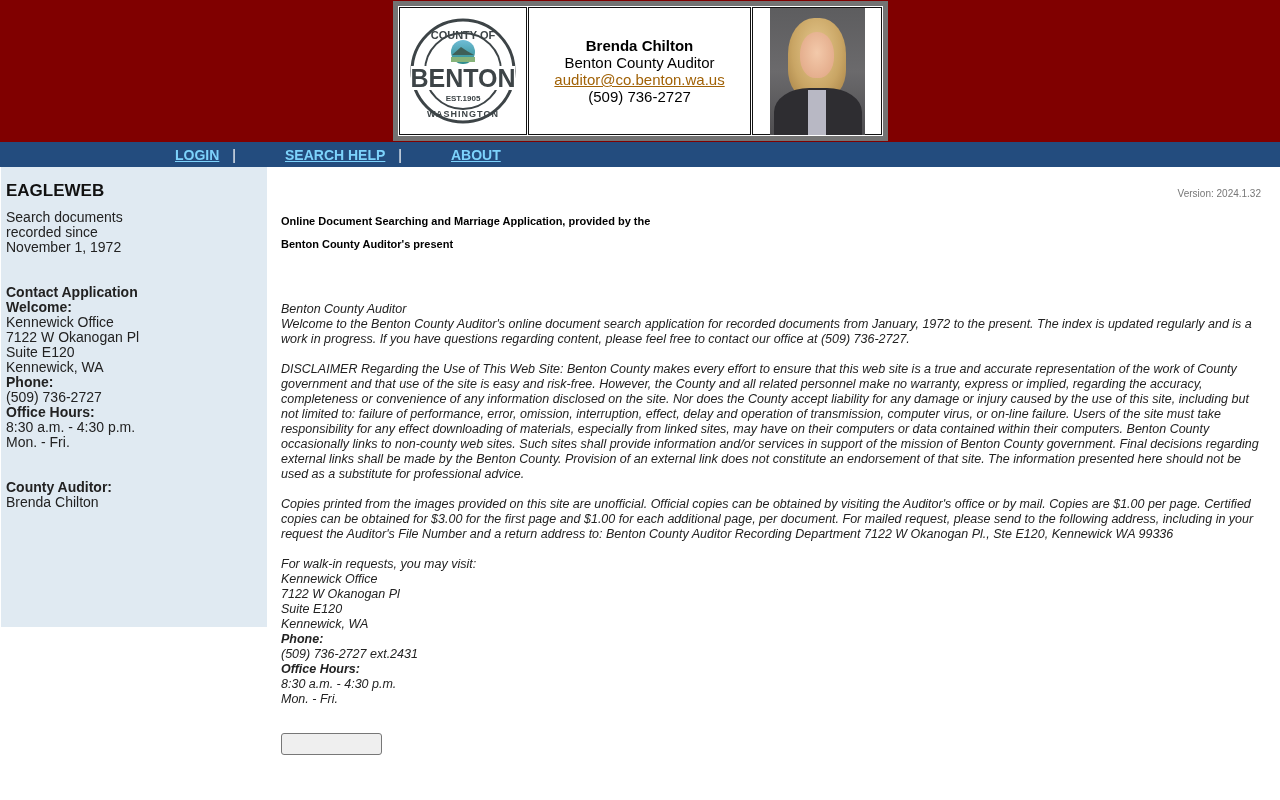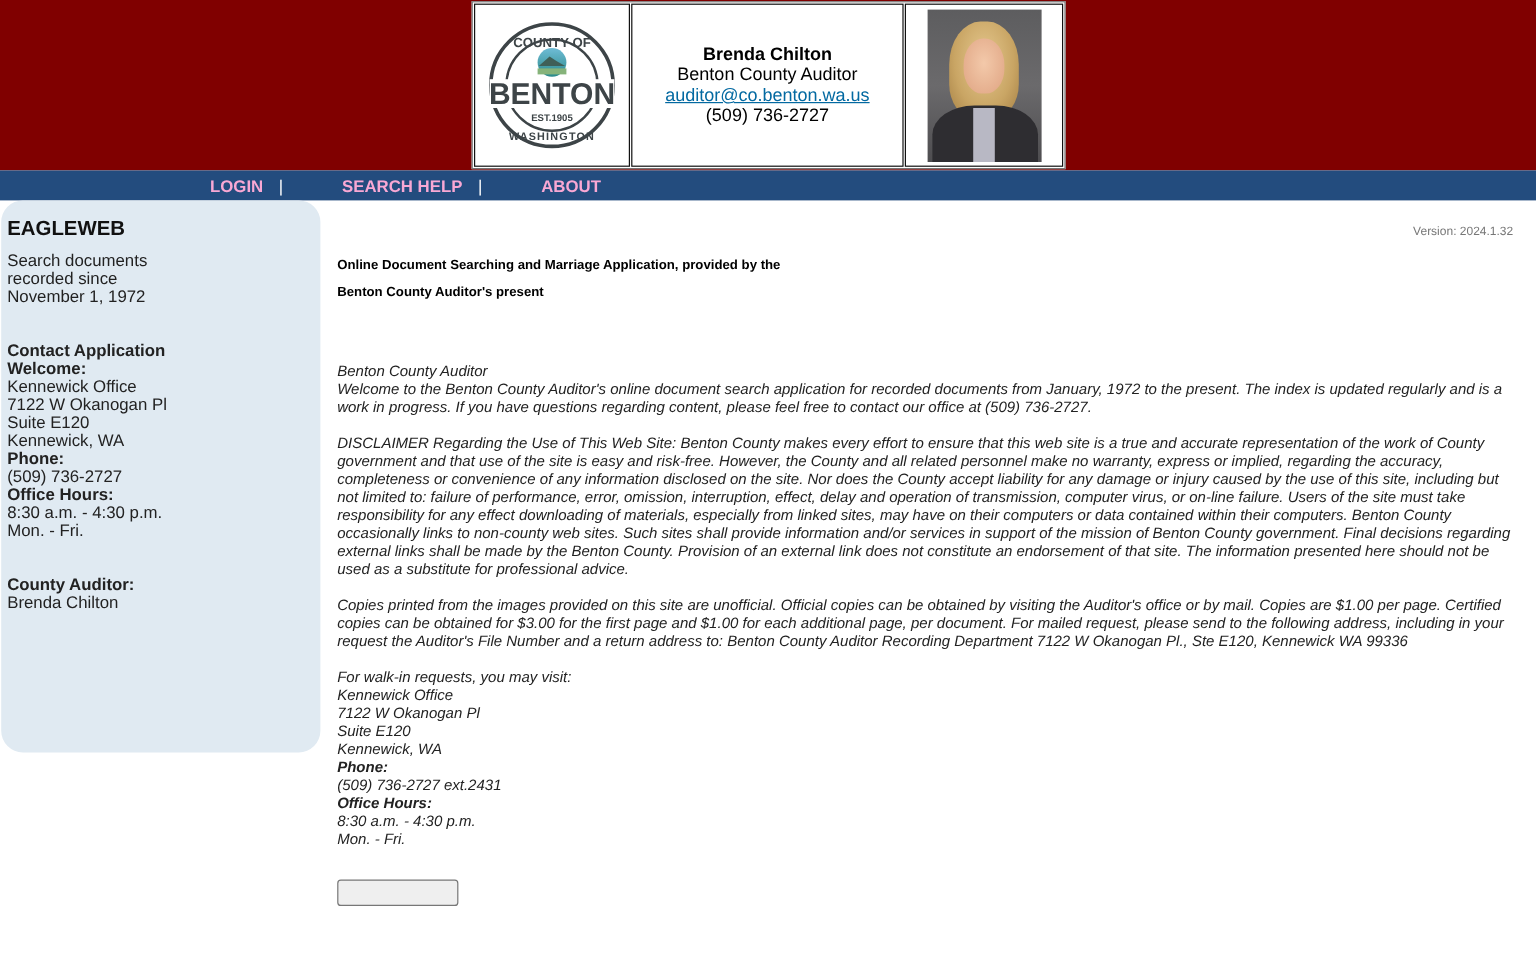--- a/index.html
+++ b/index.html
@@ -9,29 +9,29 @@
     font-family: "Liberation Sans", sans-serif;
     background: #ffffff; color: #222;
     position: relative;
   }
   .banner {
     position: absolute; left: 0; top: 0; width: 1280px; height: 142px;
     background: #800000;
   }
   .header-table {
     position: absolute; left: 393px; top: 1px; width: 495px; height: 140px;
-    background: #fff; border: 1px solid #737373;
+    background: #fff; border: 5px solid #737373;
     display: flex;
   }
   .header-cell { border: 1px solid #111; background: #fff; display: flex; align-items: center; justify-content: center; }
   .cell-logo { width: 131px; margin: 1px; }
   .cell-info { width: 229px; margin: 1px 0; flex-direction: column; text-align: center; font-size: 15px; line-height: 17px; color: #000; }
   .cell-photo { width: 133px; margin: 1px; }
   .auditor-name { font-weight: bold; }
-  .auditor-email { color: #0369a1; text-decoration: underline; }
+  .auditor-email { color: #a16207; text-decoration: underline; }
   .photo {
     width: 95px; height: 127px;
     background: linear-gradient(180deg, #5d5d5f 0%, #6b6a6c 50%, #4e4d50 100%);
     position: relative; overflow: hidden;
   }
   .photo .hair {
     position: absolute; left: 18px; top: 10px; width: 58px; height: 80px;
     background: radial-gradient(ellipse at 50% 40%, #e6c98f 0%, #c9a564 60%, #a47f44 100%);
     border-radius: 45% 45% 35% 35%;
   }
@@ -46,25 +46,25 @@
   }
   .photo .shirt {
     position: absolute; left: 38px; top: 82px; width: 18px; height: 45px;
     background: #b8b8c4;
   }
   .nav {
     position: absolute; left: 0; top: 142px; width: 1280px; height: 25px;
     background: #234c7e; display: flex; align-items: center; padding-left: 135px;
     font-size: 14px; font-weight: bold; color: #fff;
   }
-  .nav a { color: #f9a8d4; cursor: pointer; padding-left: 40px; }
+  .nav a { color: #7dd3fc; text-decoration: underline; cursor: pointer; padding-left: 40px; }
   .nav .sep { margin: 0 9px 0 13px; font-weight: normal; }
   .sidebar {
     position: absolute; left: 1px; top: 167px; width: 266px; height: 460px;
-    background: #e0eaf2; padding: 15px 5px; font-size: 14px; line-height: 15px; color: #222; border-radius: 18px;
+    background: #e0eaf2; padding: 15px 5px; font-size: 14px; line-height: 15px; color: #222;
   }
   .sidebar h2 { margin: 1px 0 12px 0; font-size: 17px; font-weight: bold; color: #111; }
   .sidebar .b { font-weight: bold; }
   .main {
     position: absolute; left: 281px; top: 167px; width: 980px;
   }
   .version {
     position: absolute; right: 0; top: 21px; font-size: 10px; color: #777; margin-left: 24px;
   }
   .title {

